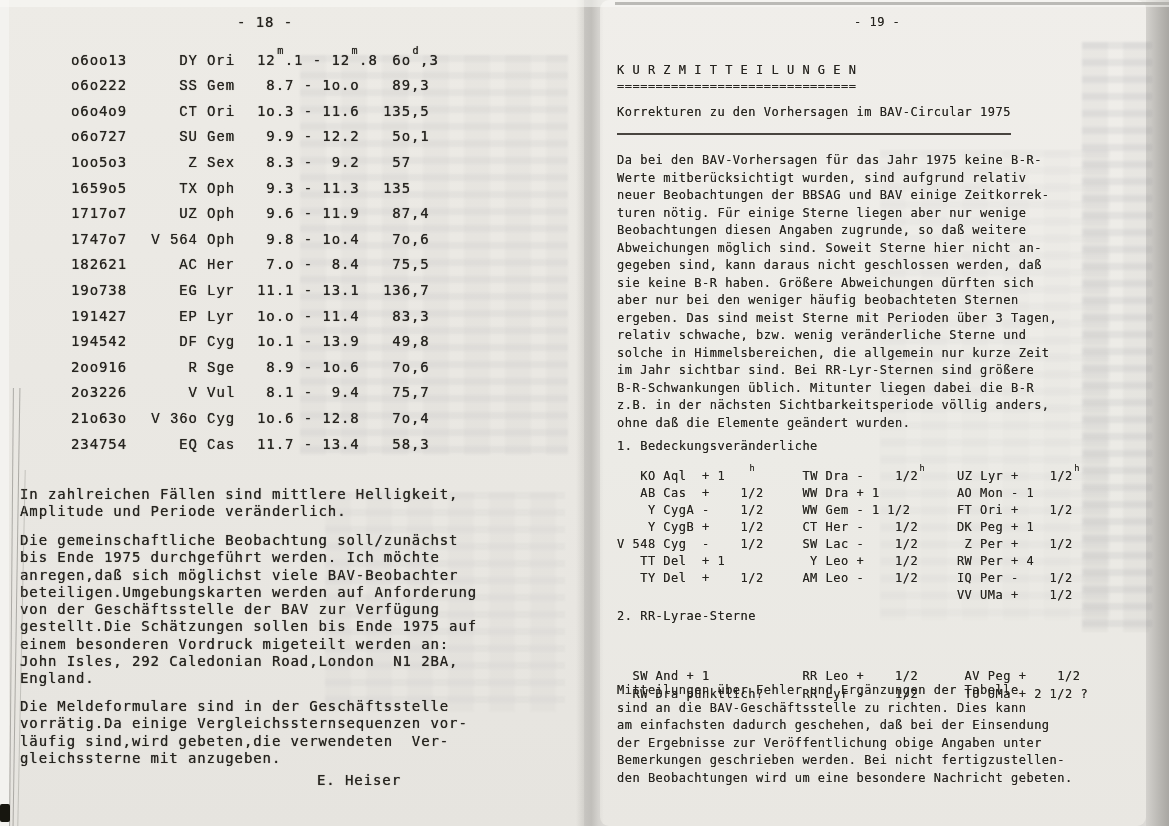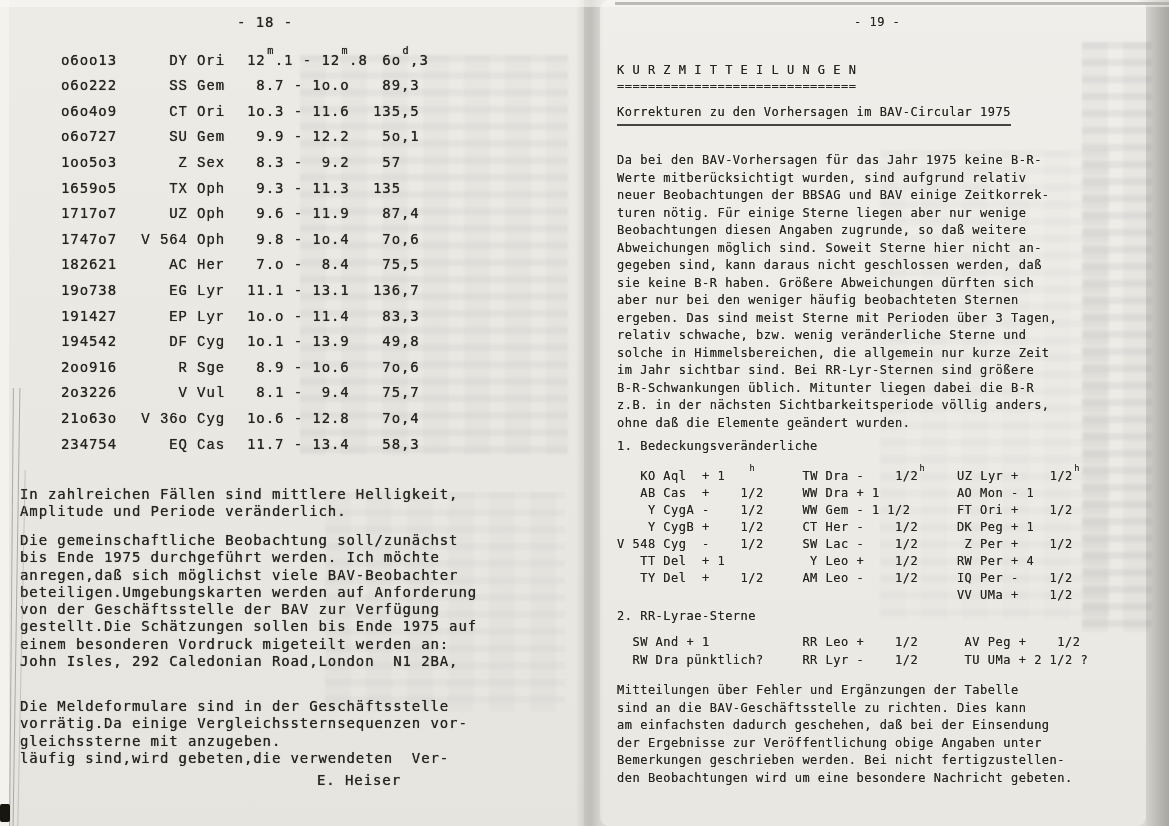--- a/index.html
+++ b/index.html
@@ -16,44 +16,44 @@
   .page-right{left:600px;width:546px;
     background:linear-gradient(180deg,#f0eeea 0%,#ecebe6 55%,#e9e7e2 100%);
     font-size:12px;line-height:17.5px;letter-spacing:.5px;
     text-shadow:0 0 .5px rgba(30,27,22,.6);border-radius:9px;}
 
   .abs{position:absolute;}
   .tline{white-space:pre;}
 
   
   .pgnum-left{top:14px;left:229px;white-space:pre;}
-  .star-table{top:44px;left:6px;right:0;}
+  .star-table{top:44px;left:16px;right:0;}
   .srow{display:flex;white-space:pre;line-height:24.6px;align-items:baseline;}
   .c-id{margin-left:47px;width:72px;}
   .c-name{width:92px;text-align:right;font-family:Liberation Mono, monospace;}
   .c-range{margin-left:22px;width:110px;}
   .c-period{margin-left:16px;}
   .para-p1{top:486px;left:12px;}
   .para-p2{top:532px;left:12px;}
   .para-p3{top:698px;left:12px;}
   .signature{top:772px;left:277px;white-space:pre;margin-left:32px;}
 
   
   .pgnum-right{top:14px;left:254px;white-space:pre;}
   .kurz-title{top:62px;left:17px;white-space:pre;}
   .kurz-rule{top:78px;left:17px;white-space:pre;letter-spacing:.5px;}
   .article-heading{top:104px;left:17px;}
   .article-heading span{display:inline-block;white-space:pre;
-    border-bottom:2px solid rgba(42,39,33,.85);padding-bottom:2px;}
+    border-bottom:2px solid rgba(42,39,33,.85);padding-bottom:11px;}
   .intro{top:152px;left:17px;}
   .list1-title{top:438px;left:17px;white-space:pre;}
   .table1{top:464px;left:17px;}
   .table1 .tline{line-height:17px;}
   .list2-title{top:608px;left:17px;white-space:pre;}
-  .table2{top:634px;left:17px;}
+  .table2{top:668px;left:17px;}
   .table2 .tline{line-height:17.7px;}
   .outro{top:682px;left:17px;}
 
   
   .ts{display:inline-block;width:.9em;font-size:72%;
       transform:translateY(-.45em);letter-spacing:0;text-align:center;}
 
   
   .left-edge{left:0;top:0;width:9px;height:826px;background:#f3f2ef;}
   .crease{top:388px;height:438px;width:1px;background:#8c8b85;opacity:.65;}
@@ -213,28 +213,29 @@
     <div class="abs para-p2">
 
     <div class="tline">Die gemeinschaftliche Beobachtung soll/zunächst</div>
         <div class="tline">bis Ende 1975 durchgeführt werden. Ich möchte</div>
         <div class="tline">anregen,daß sich möglichst viele BAV-Beobachter</div>
         <div class="tline">beteiligen.Umgebungskarten werden auf Anforderung</div>
         <div class="tline">von der Geschäftsstelle der BAV zur Verfügung</div>
         <div class="tline">gestellt.Die Schätzungen sollen bis Ende 1975 auf</div>
         <div class="tline">einem besonderen Vordruck migeteilt werden an:</div>
         <div class="tline">John Isles, 292 Caledonian Road,London  N1 2BA,</div>
+        <div class="tline">England.</div>
       </div>
 
     <div class="abs para-p3">
 
     <div class="tline">Die Meldeformulare sind in der Geschäftsstelle</div>
         <div class="tline">vorrätig.Da einige Vergleichssternsequenzen vor-</div>
+        <div class="tline">läufig sind,wird gebeten,die verwendeten  Ver-</div>
         <div class="tline">gleichssterne mit anzugeben.</div>
-        <div class="tline">läufig sind,wird gebeten,die verwendeten  Ver-</div>
       </div>
 
     <div class="abs signature">E. Heiser</div>
   </div>
 
   <div class="page page-right">
 
     <div class="abs pgnum-right">- 19 -</div>
 
     <div class="abs kurz-title">K U R Z M I T T E I L U N G E N</div>

